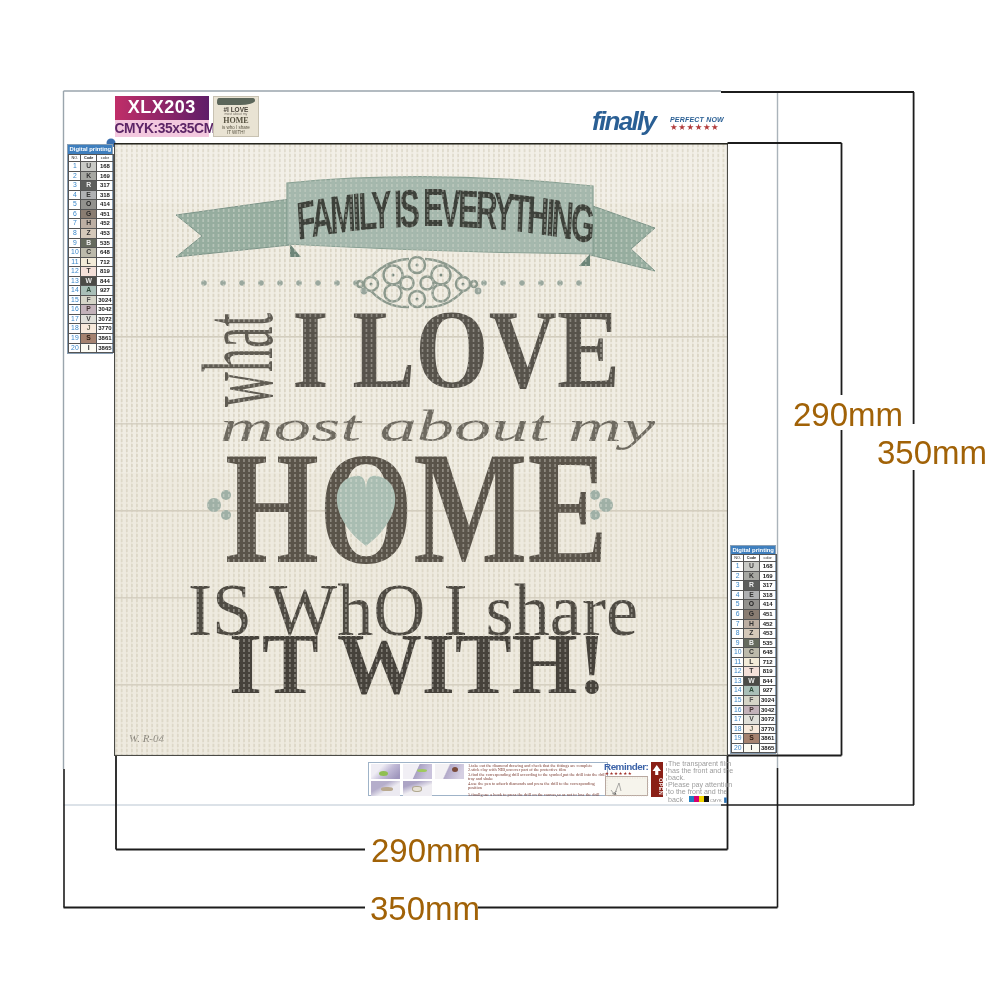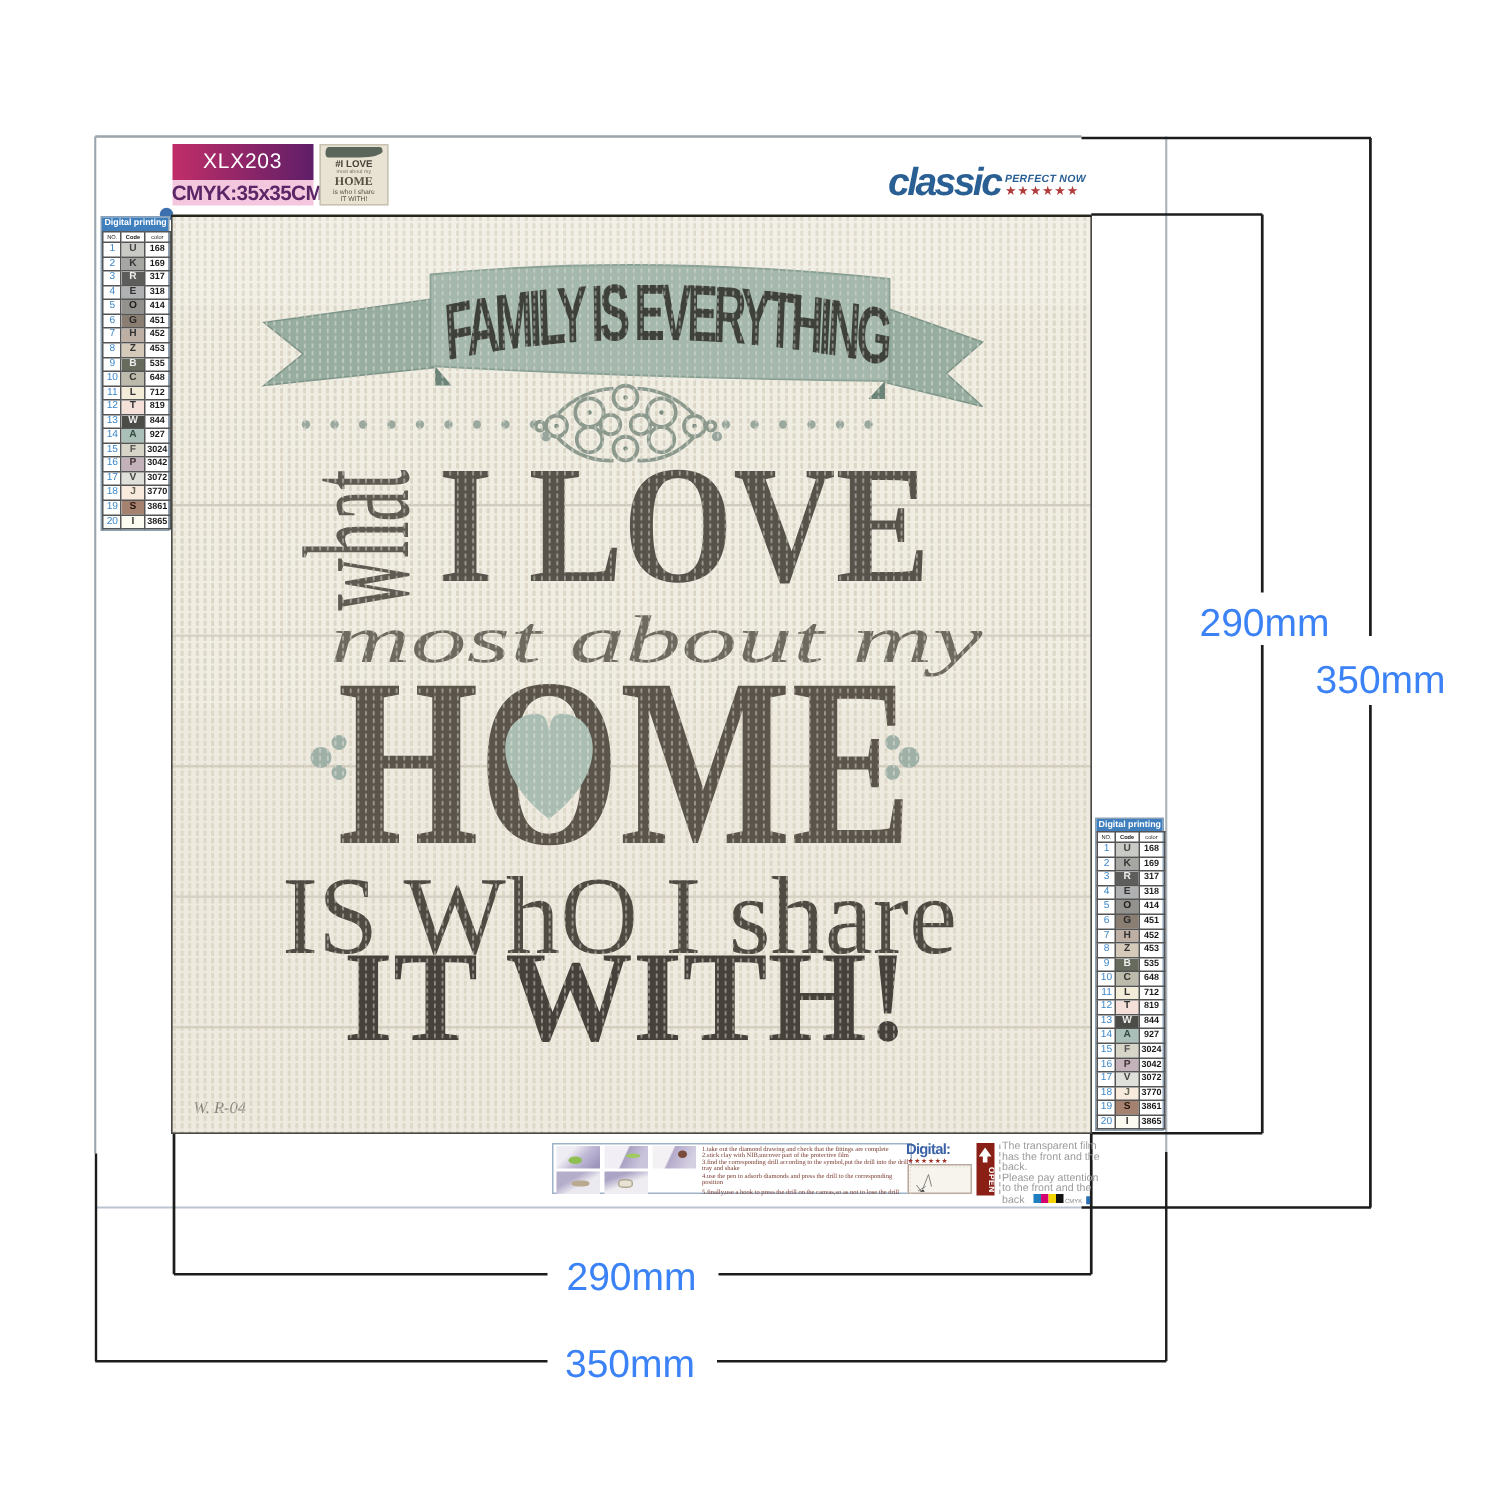--- a/index.html
+++ b/index.html
@@ -11,21 +11,21 @@
  text-align:center;line-height:8.6px;height:8.6px;}
 .ctab-t{border-collapse:collapse;width:100%;table-layout:fixed;}
 .ctab-t td{border:0.45px solid #555;text-align:center;padding:0;overflow:hidden;}
 .ctab-t tr{height:8.95px;}
 .ctab-t tr.ch{height:5.6px;}
 .ctab-t tr.ch td{font-size:3.8px;color:#222;line-height:6.2px;}
 .c1{width:12px;}.c2{width:15.5px;font-size:6.8px;font-weight:bold;line-height:8.55px;}
 .c3{width:17px;}
 .no{color:#3b87c8;font-size:6.8px;line-height:8.55px;}
 .cc{color:#1a1a1a;font-size:6px;font-weight:bold;line-height:8.55px;}
-.dimlabel{position:absolute;color:#3b82f6;font-size:26px;
+.dimlabel{position:absolute;color:#a16207;font-size:33px;
  font-family:"Liberation Sans",sans-serif;text-align:center;line-height:26.5px;}
 </style></head>
 <body>
 
 <svg class="abs" style="left:0;top:0" width="1000" height="1000" viewBox="0 0 1000 1000">
 
 <line x1="63.5" y1="91" x2="721" y2="91" stroke="#9aa5ad" stroke-width="1.6"></line>
 
 <line x1="63.5" y1="91" x2="63.5" y2="769" stroke="#9aa5ad" stroke-width="1.4"></line>
 
@@ -185,34 +185,34 @@
 
 <text x="15" y="599" font-family="Liberation Serif, serif" font-style="italic" font-size="11" fill="#8a867c">W. R-04</text>
 
 <rect x="0" y="0" width="614" height="613" fill="url(#stitchWhite)" opacity="0.45"></rect>
 
 <rect x="0.5" y="0.5" width="613" height="612" fill="none" stroke="#4a4a45" stroke-width="1.2"></rect>
 
 <line x1="0" y1="0.8" x2="614" y2="0.8" stroke="#26261f" stroke-width="1.6"></line>
 </svg>
 
-<div class="abs" style="left:114.5px;top:96px;width:94.5px;height:23.6px;background:linear-gradient(90deg,#c02e68,#5f1e68);color:#fff;font-size:14px;font-weight:normal;text-align:center;line-height:23.6px;letter-spacing:0.5px;">XLX203</div>
+<div class="abs" style="left:114.5px;top:96px;width:94.5px;height:23.6px;background:linear-gradient(90deg,#c02e68,#5f1e68);color:#fff;font-size:18px;font-weight:bold;text-align:center;line-height:23.6px;letter-spacing:0.5px;">XLX203</div>
 
 <div class="abs" style="left:114.5px;top:119.6px;width:94.5px;height:17.6px;background:#f3c8de;color:#5c2566;font-size:13.8px;font-weight:bold;text-align:center;line-height:17.6px;letter-spacing:-0.4px;">CMYK:35x35CM</div>
 
 <div class="abs" style="left:213px;top:95.6px;width:45.8px;height:41.4px;background:#e9e3d3;border:0.5px solid #c8c2b2;overflow:hidden;">
  <div style="margin:1.5px 3px 0;height:7px;background:#5b665a;border-radius:2px 2px 40%/60% 40%;"></div>
  <div style="text-align:center;font-size:6.5px;font-weight:bold;color:#4a453c;line-height:7px;margin-top:1px;">#I LOVE</div>
  <div style="text-align:center;font-size:3.5px;color:#7a756a;line-height:3.5px;">most about my</div>
  <div style="text-align:center;font-size:8px;font-weight:bold;color:#55503f;line-height:8.5px;font-family:'Liberation Serif',serif;">HOME</div>
  <div style="text-align:center;font-size:4.5px;color:#55503f;line-height:5px;">is who I share</div>
  <div style="text-align:center;font-size:4.5px;color:#55503f;line-height:5px;">IT WITH!</div>
 </div>
 
-<div class="abs" style="left:592px;top:107px;width:90px;height:32px;color:#2a5f94;font-weight:bold;font-style:italic;font-size:26px;line-height:28px;letter-spacing:-1.7px;">classic</div>
+<div class="abs" style="left:592px;top:107px;width:90px;height:32px;color:#2a5f94;font-weight:bold;font-style:italic;font-size:26px;line-height:28px;letter-spacing:-1.7px;">finally</div>
 
 <div class="abs" style="left:670px;top:115.5px;width:60px;color:#2a5f94;font-weight:bold;font-style:italic;font-size:7px;line-height:7.5px;letter-spacing:0.2px;">PERFECT NOW</div>
 
 <div class="abs" style="left:670px;top:123px;width:60px;color:#b13a3a;font-size:8.5px;line-height:9px;letter-spacing:0.6px;">★★★★★★</div>
 
 <div class="ctab" style="left:67.4px;top:144.4px;">
 <div class="ctab-head">Digital printing</div>
 <table class="ctab-t">
 <tbody>
         <tr class="ch">
@@ -460,21 +460,21 @@
   </div>
 
 <div class="abs" style="left:468px;top:763.5px;width:138px;color:#7a3b30;font-size:4.35px;line-height:4.6px;font-family:'Liberation Serif',serif;">
 1.take out the diamond drawing and check that the fittings are complete<br>
 2.stick clay with NIB,uncover part  of the protective film<br>
 3.find the corresponding drill according to the symbol,put the drill into the drill tray and shake<br>
 4.use the pen to adsorb diamonds and  press the drill to the corresponding position<br>
 <span style="display:inline-block;margin-top:1.5px;">5.finally,use a hook to press the drill on the canvas,so as not to lose the drill</span>
 </div>
 
-<div class="abs" style="left:604px;top:761.5px;width:56px;color:#3c63a8;font-weight:bold;font-size:9.9px;line-height:10.5px;letter-spacing:-0.5px;white-space:nowrap;">Digital:</div>
+<div class="abs" style="left:604px;top:761.5px;width:56px;color:#3c63a8;font-weight:bold;font-size:9.9px;line-height:10.5px;letter-spacing:-0.5px;white-space:nowrap;">Reminder:</div>
 
 <div class="abs" style="left:605px;top:771px;width:30px;color:#a03028;font-size:4.5px;letter-spacing:0.5px;">★★★★★★</div>
 
 <div class="abs" style="left:605px;top:776px;width:43px;height:20px;border:0.8px solid #b8a8a0;background:#f6f4ec;">
 <svg width="43" height="20">
       <rect x="1" y="1" width="41" height="18" fill="none" stroke="#d8d2c2" stroke-width="0.5" stroke-dasharray="1,1.5"></rect>
       <path d="M9,16 L13,6 L15,14 M6,17 l5,-3 M5,13 l3,4" stroke="#777" stroke-width="0.6" fill="none"></path>
       <path d="M7,17.5 l2.5,-1.5 l1,1.5 z" fill="#333"></path>
     </svg>
 </div>

